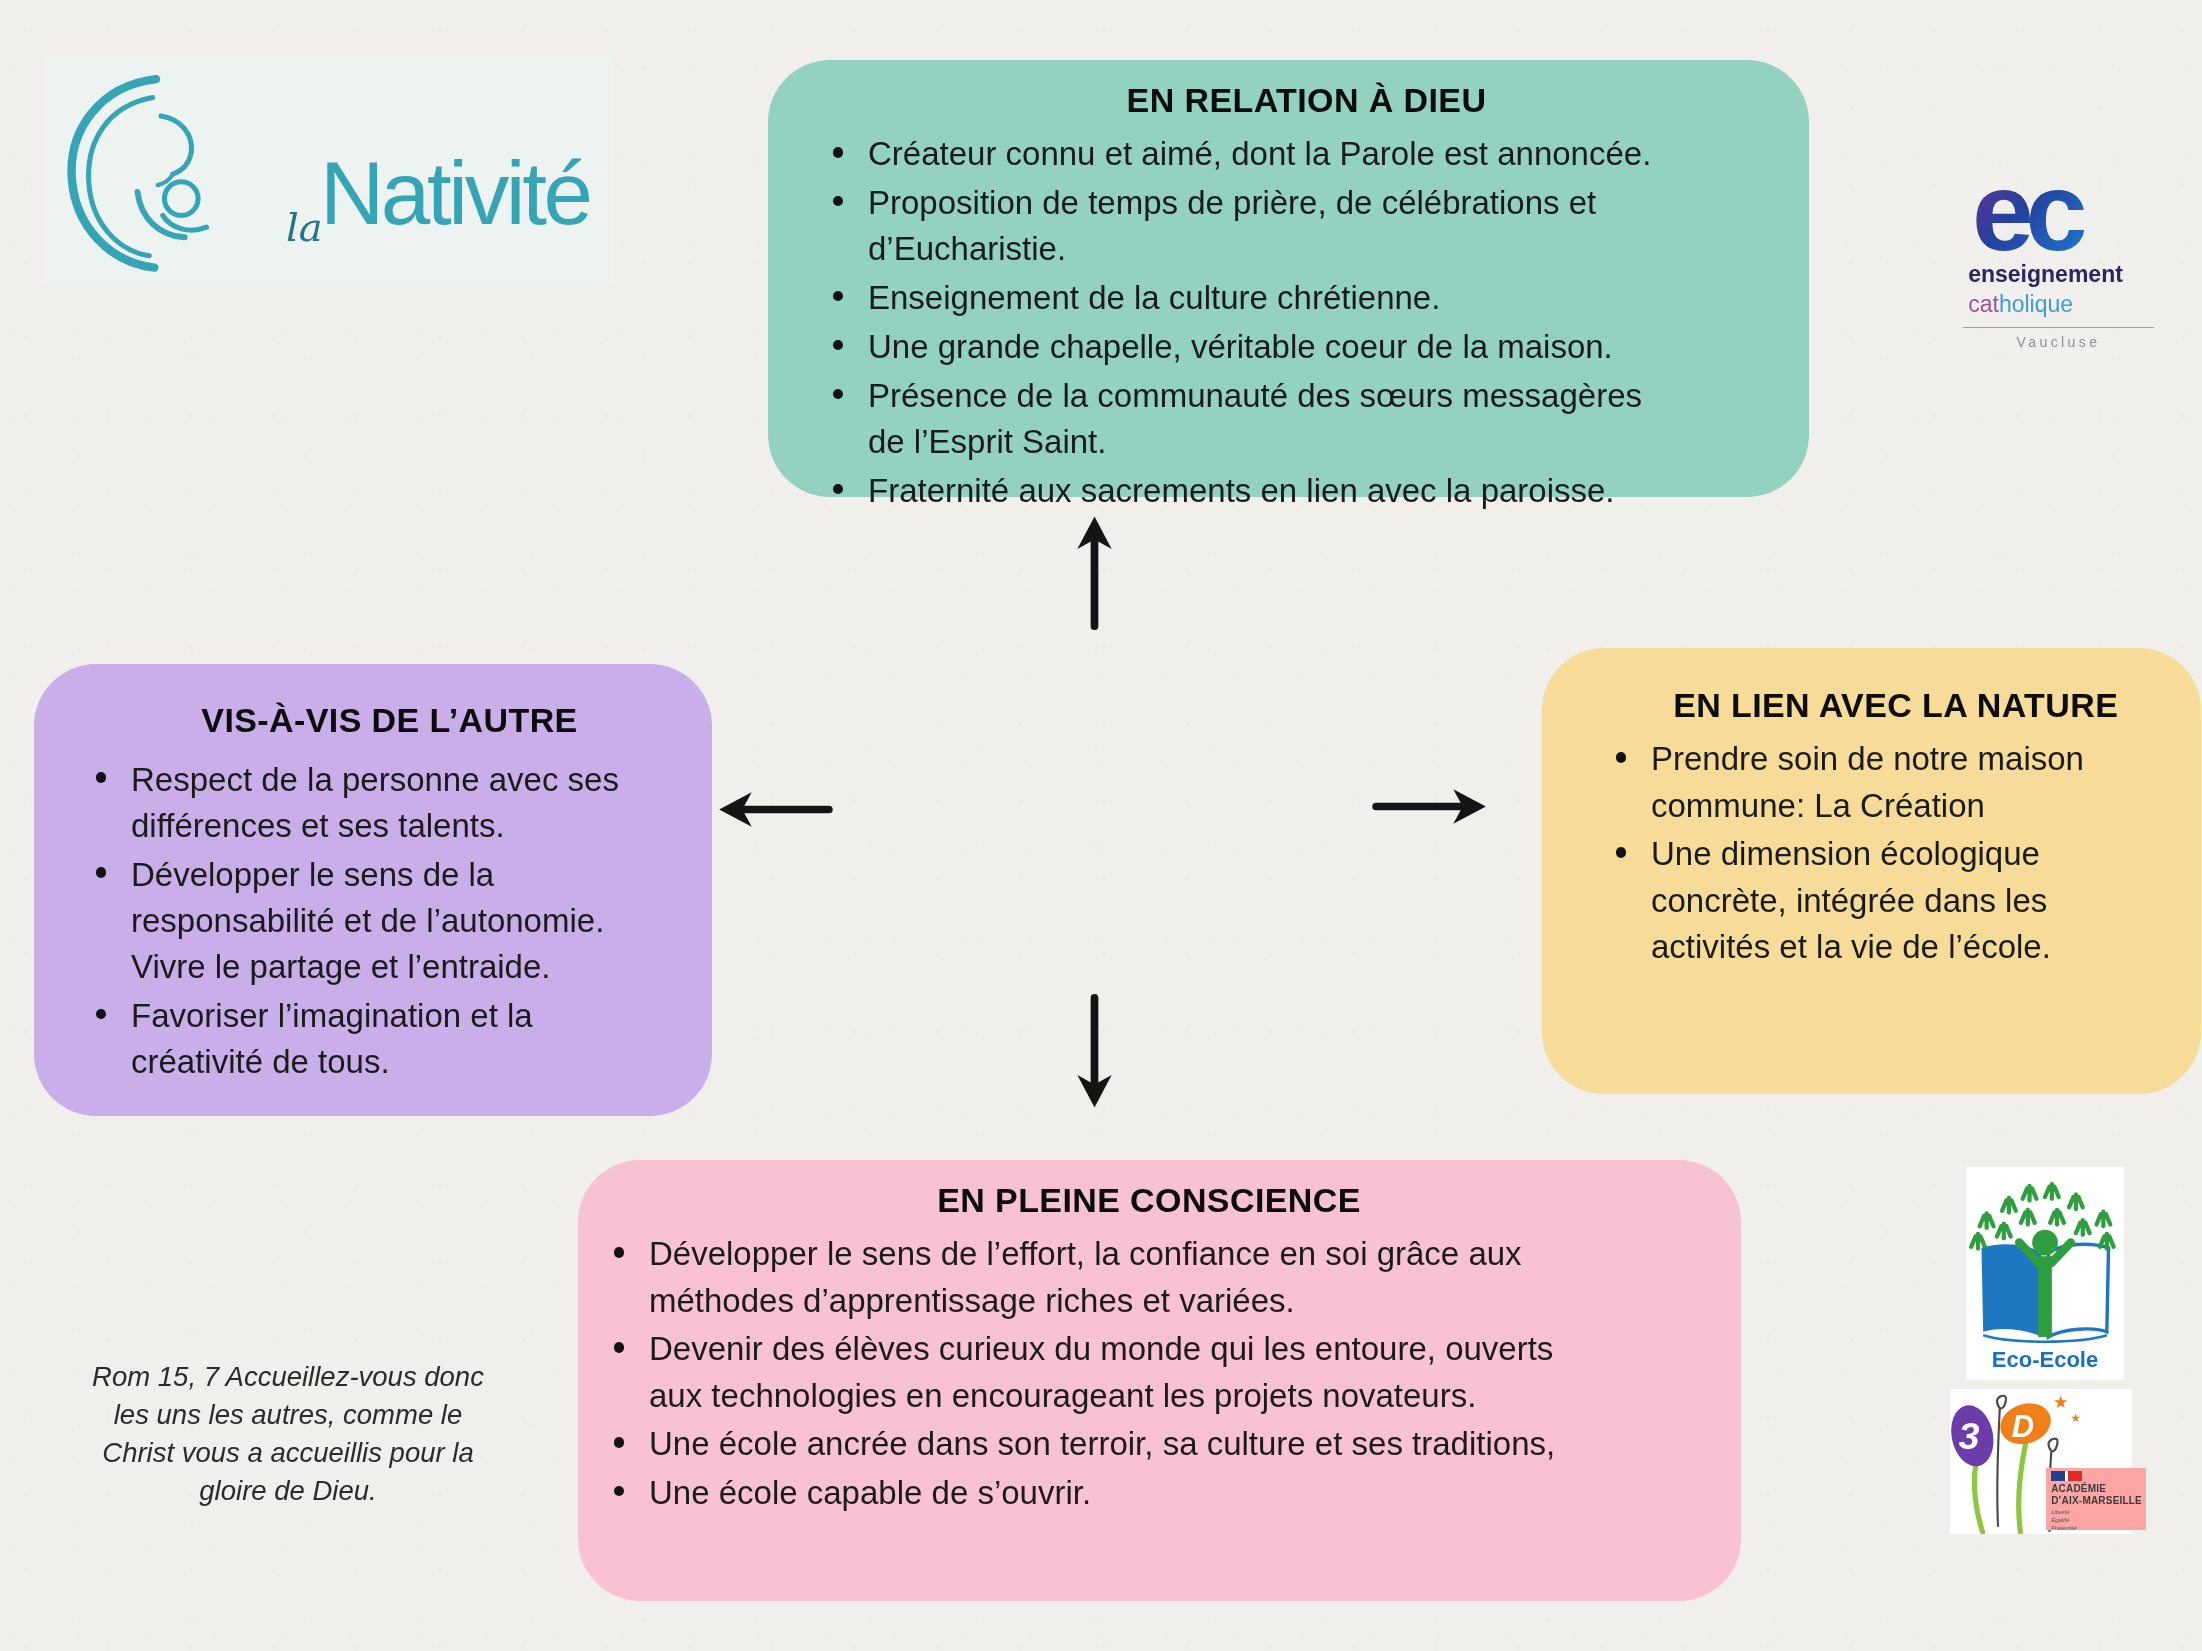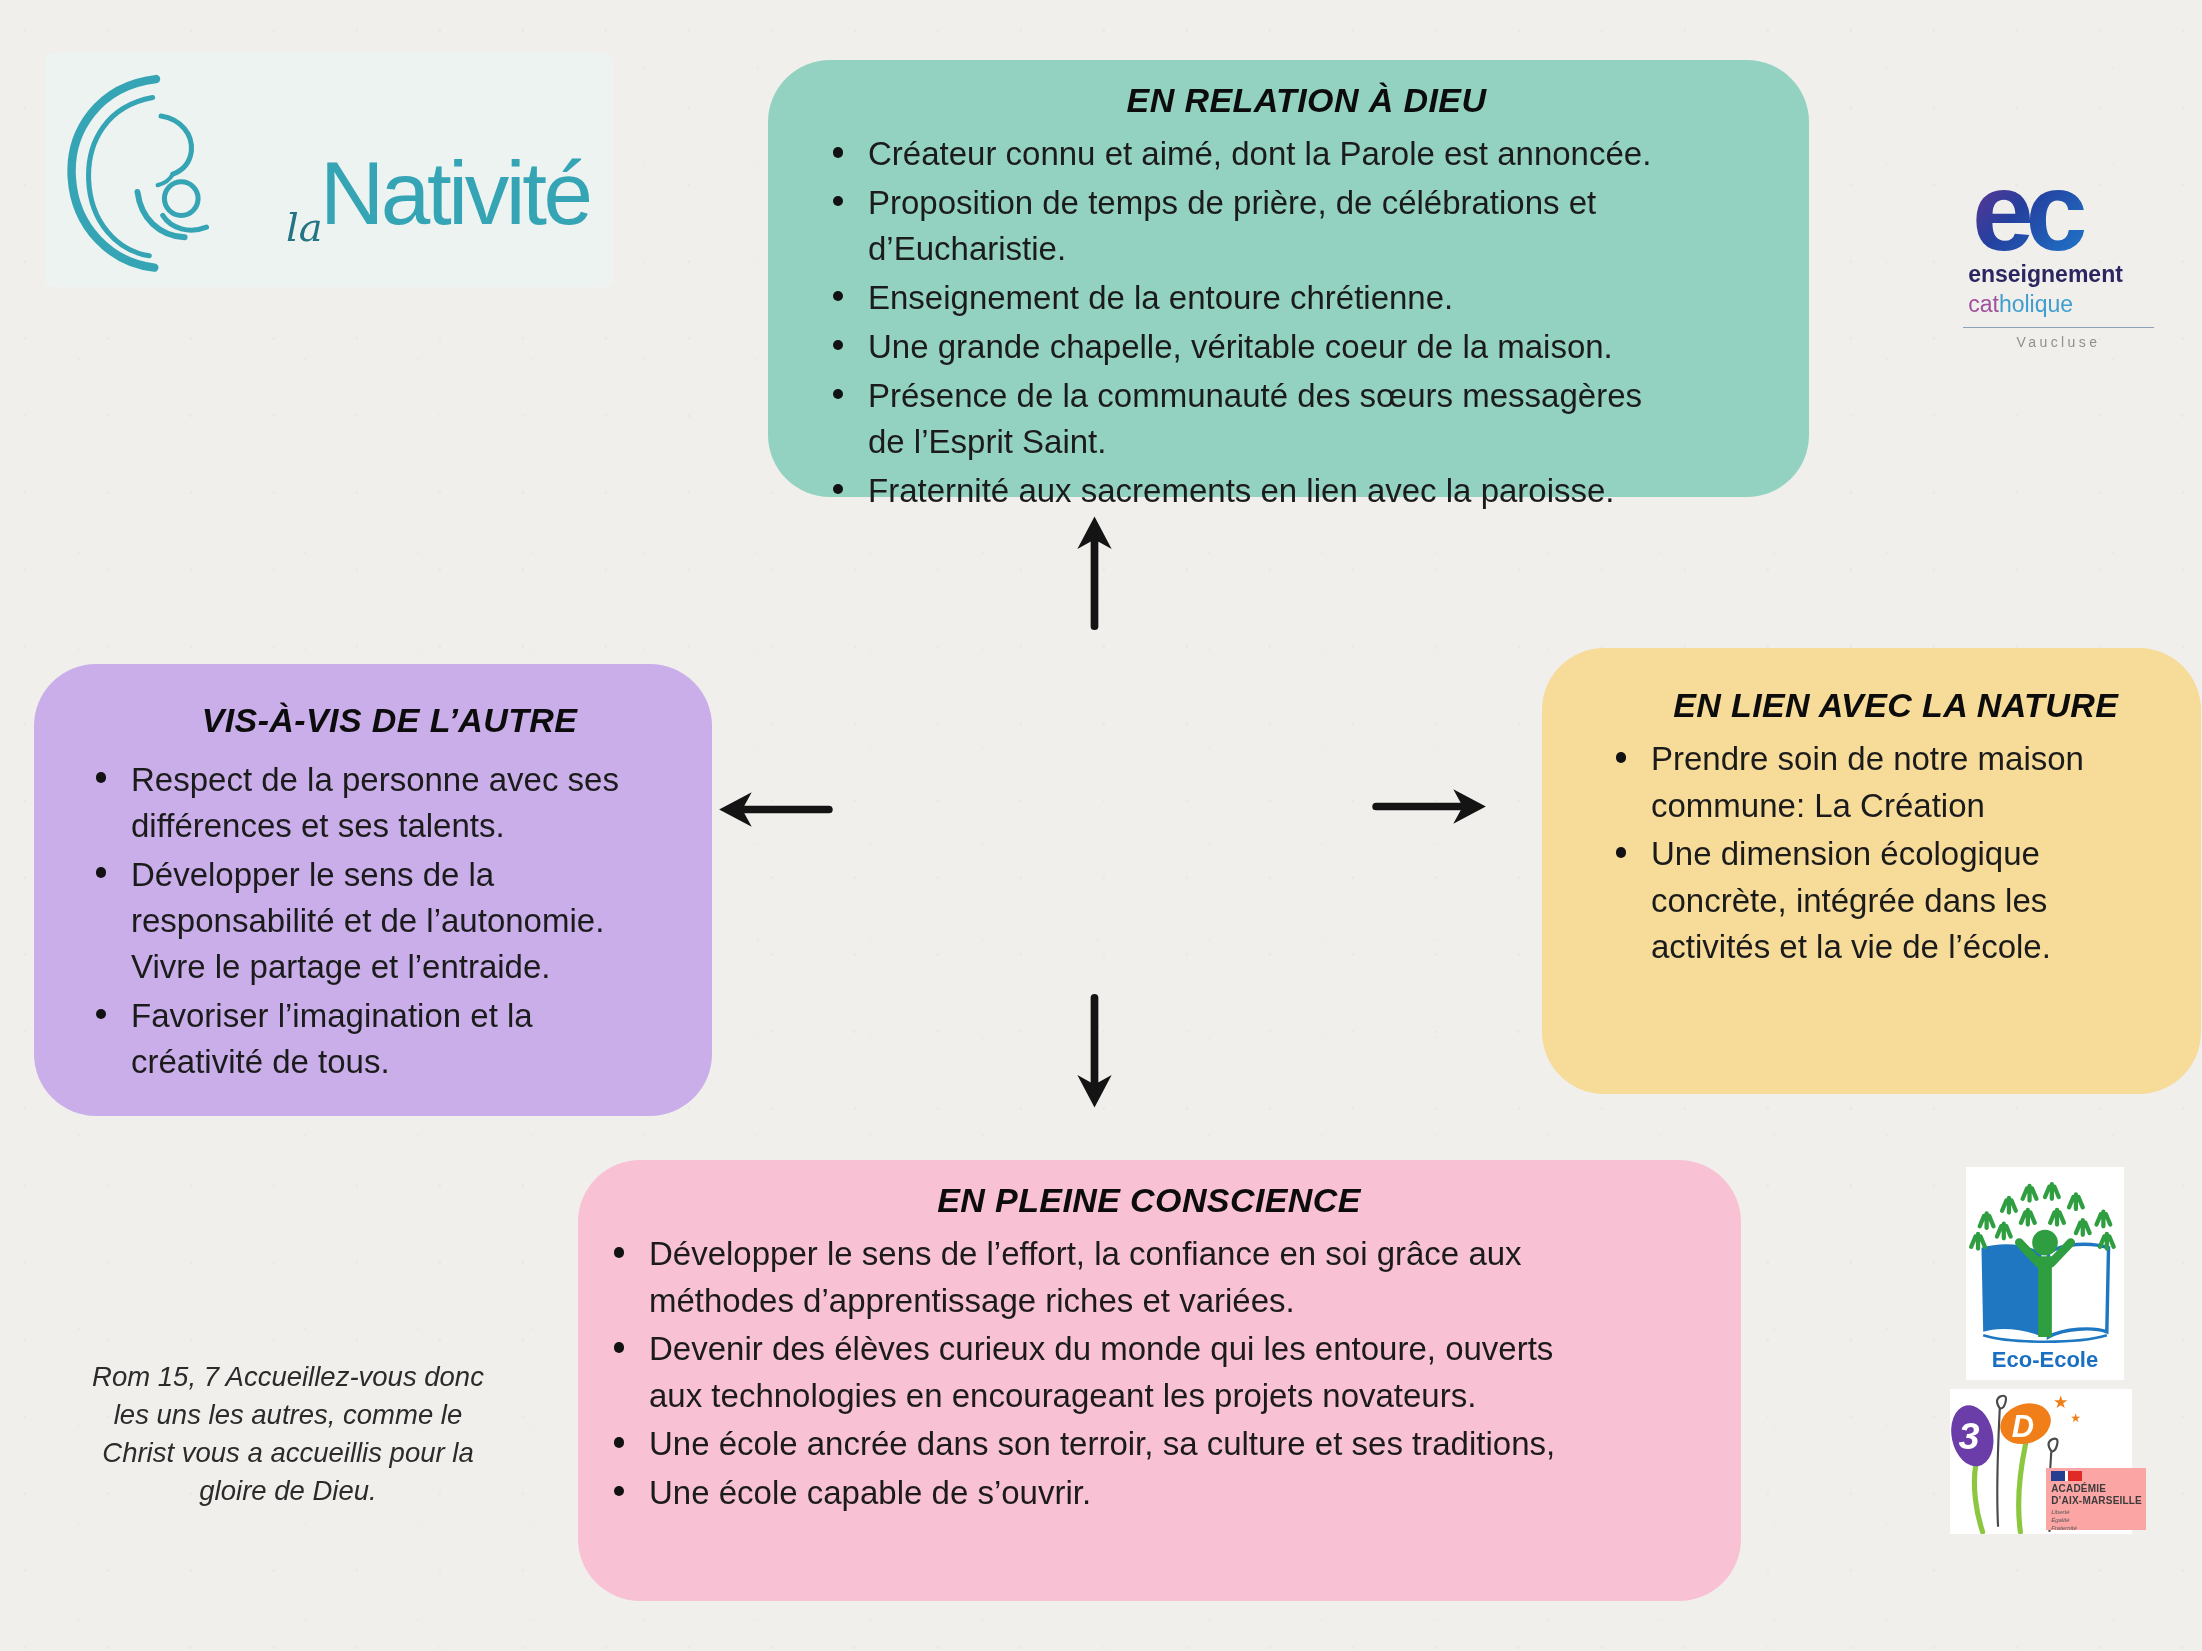--- a/index.html
+++ b/index.html
@@ -5,21 +5,21 @@
   html,body{margin:0;padding:0;}
   body{width:2203px;height:1652px;font-family:"Liberation Sans",sans-serif;}
   .canvas{position:relative;width:2203px;height:1652px;overflow:hidden;
     background-color:#f0efec;
     background-image:
       radial-gradient(circle at 30% 40%, rgba(0,0,0,0.025) 1.3px, transparent 1.7px),
       radial-gradient(circle at 70% 70%, rgba(0,0,0,0.02) 0.9px, transparent 1.4px),
       radial-gradient(circle at 15% 80%, rgba(0,0,0,0.018) 0.9px, transparent 1.3px);
     background-size:83px 77px,113px 97px,68px 87px;}
   .bubble{position:absolute;border-radius:62px;color:#1b1b1b;font-size:33px;line-height:1.40;box-sizing:border-box;}
-  .bubble h2{margin:0 0 6.9px;font-size:34px;font-weight:bold;color:#0c0c0c;text-align:center;letter-spacing:0.4px;font-style:italic;}
+  .bubble h2{margin:0 0 6.9px;font-size:34px;font-weight:bold;color:#0c0c0c;text-align:center;letter-spacing:0.4px;}
   .bubble ul{list-style:none;margin:0;padding:0;}
   .bubble li{position:relative;padding-left:40px;margin:0 0 2.6px;white-space:pre-line;}
   .bubble li::before{content:"";position:absolute;left:5.2px;top:.48em;width:10.3px;height:10.3px;border-radius:50%;background:#121212;}
   .box-dieu{left:768px;top:60px;width:1041px;height:437px;padding:17px 24px 0 60px;}
   .box-autre{left:34px;top:664px;width:678px;height:452px;padding:33px 24px 0 57px;}
   .box-autre h2{margin-bottom:12px;}
   .box-nature{left:1542px;top:648px;width:659px;height:446px;padding:34px 20.6px 0 69px;}
   .box-nature h2{}
   .box-conscience{left:578px;top:1160px;width:1163px;height:441px;padding:17px 52px 0 31px;}
   .center-title{position:absolute;left:740px;top:673px;width:723px;font-size:60px;font-weight:bold;
@@ -97,21 +97,21 @@
     <div class="region">Vaucluse</div>
   </div>
 
   <div class="bubble box-dieu" style="background-color: rgb(147, 210, 192);">
     <h2>EN RELATION À DIEU</h2>
     <ul>
 
     <li>Créateur connu et aimé, dont la Parole est annoncée.</li>
         <li>Proposition de temps de prière, de célébrations et
 d’Eucharistie.</li>
-        <li>Enseignement de la entoure chrétienne.</li>
+        <li>Enseignement de la culture chrétienne.</li>
         <li>Une grande chapelle, véritable coeur de la maison.</li>
         <li>Présence de la communauté des sœurs messagères
 de l’Esprit Saint.</li>
         <li>Fraternité aux sacrements en lien avec la paroisse.</li>
       </ul>
   </div>
 
   <div class="bubble box-autre" style="background-color: rgb(201, 174, 234);">
     <h2>VIS-À-VIS DE L’AUTRE</h2>
     <ul>

